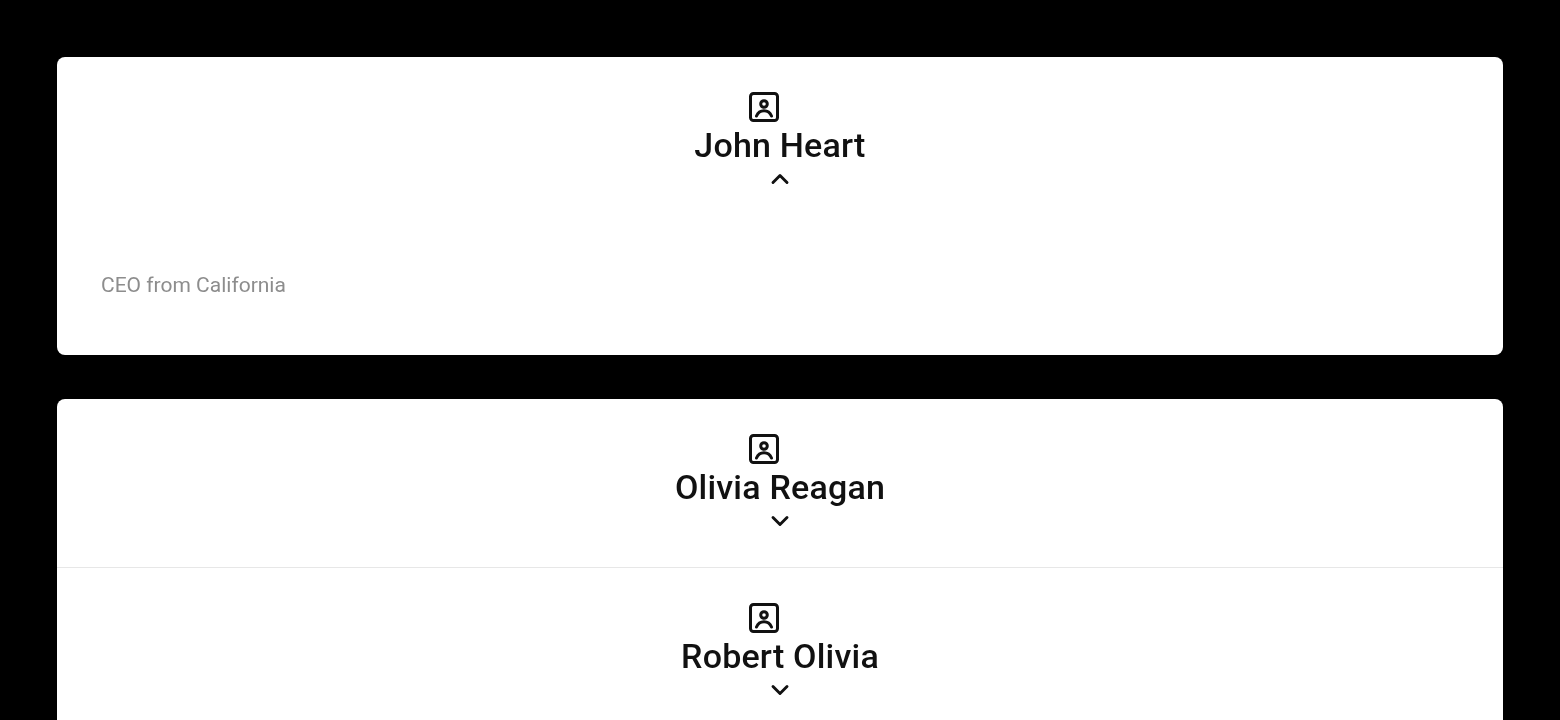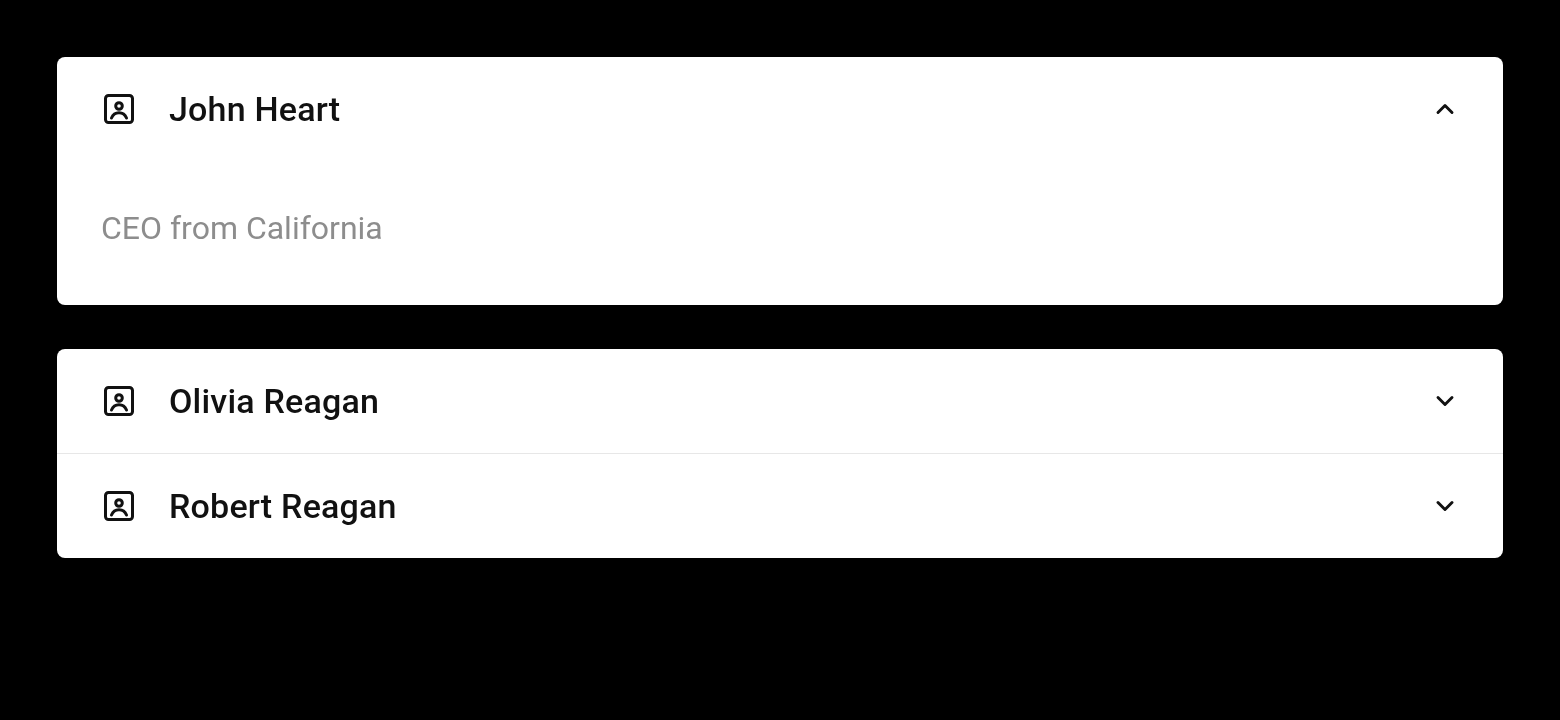--- a/index.html
+++ b/index.html
@@ -18,20 +18,21 @@
     background: #ffffff;
     border-radius: 8px;
     box-shadow: 0 2px 6px rgba(0,0,0,0.25);
     overflow: hidden;
   }
   .panel-header {
     display: flex;
     align-items: center;
     padding: 32px 44px;
     cursor: pointer;
+    flex-direction: column;
   }
   .panel-header .icon {
     width: 36px;
     height: 36px;
     flex-shrink: 0;
     margin-right: 32px;
     display: flex;
     align-items: center;
     justify-content: center;
   }
@@ -47,21 +48,21 @@
     height: 28px;
     flex-shrink: 0;
     display: flex;
     align-items: center;
     justify-content: center;
   }
   .panel-body {
     padding: 48px 44px 58px 44px;
   }
   .panel-body .detail {
-    font-size: 32px;
+    font-size: 21px;
     color: #8d8d8d;
   }
   .divider {
     height: 1px;
     background: #e7e7e7;
     width: 100%;
   }
   svg { display: block; }
 </style>
 </head>
@@ -108,21 +109,21 @@
     </div>
     <div class="divider"></div>
     <div class="panel-header">
       <span class="icon">
         <svg width="36" height="36" viewBox="0 0 24 24" fill="none" stroke="#111" stroke-width="2" stroke-linecap="round" stroke-linejoin="round">
           <rect x="3" y="3" width="18" height="18" rx="2"></rect>
           <circle cx="12" cy="10" r="2.2"></circle>
           <path d="M7 18c1-2.5 3-3.5 5-3.5s4 1 5 3.5"></path>
         </svg>
       </span>
-      <span class="title">Robert Reagan</span>
+      <span class="title">Robert Olivia</span>
       <span class="chevron">
         <svg width="28" height="28" viewBox="0 0 24 24" fill="none" stroke="#111" stroke-width="2.5" stroke-linecap="round" stroke-linejoin="round">
           <polyline points="6 9 12 15 18 9"></polyline>
         </svg>
       </span>
     </div>
   </div>
 
 </div>
 

